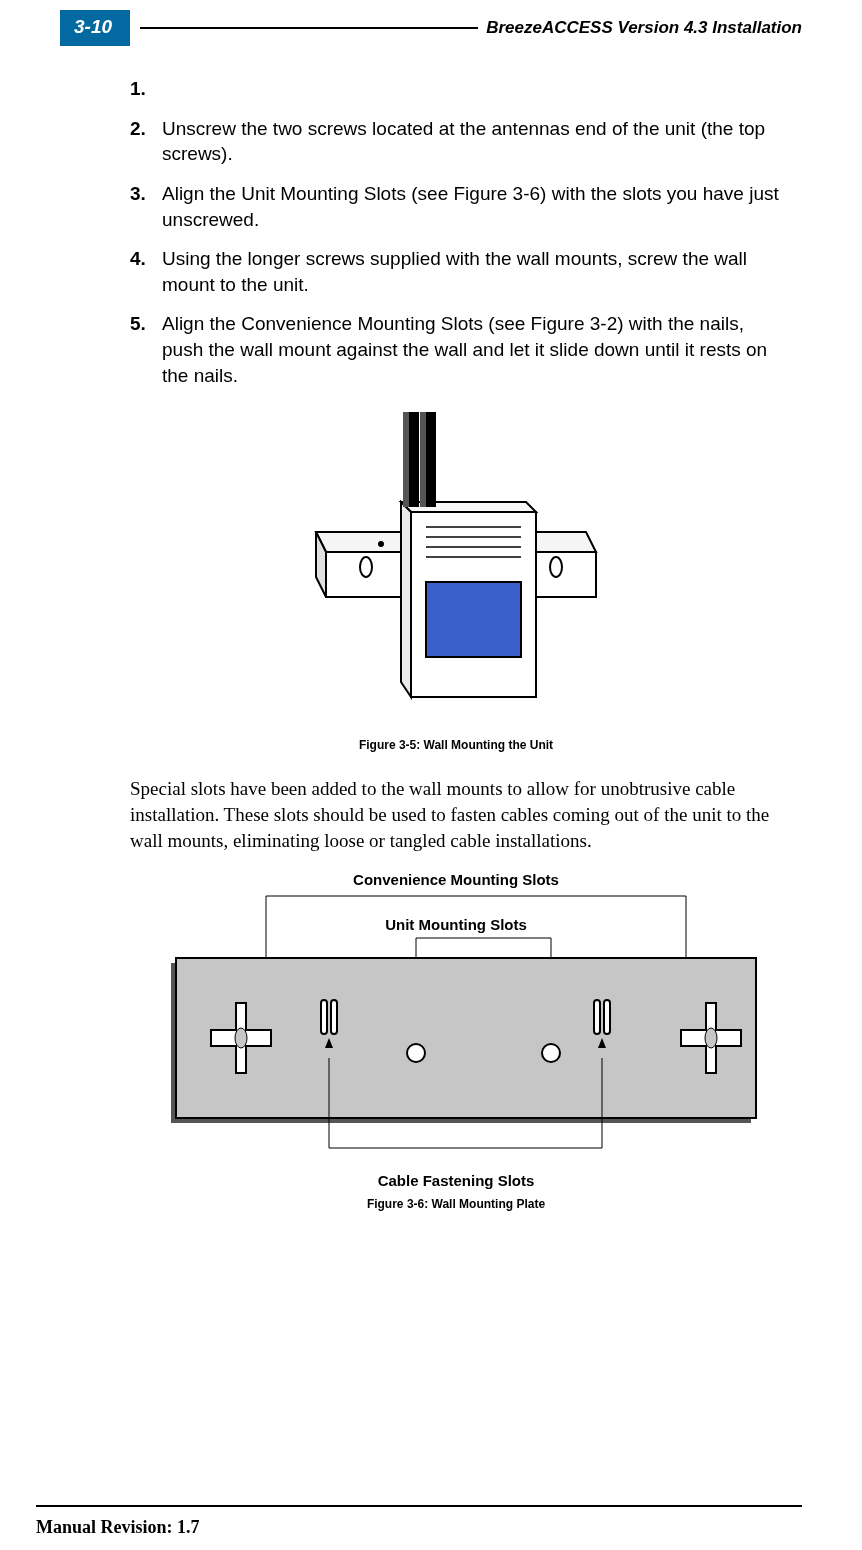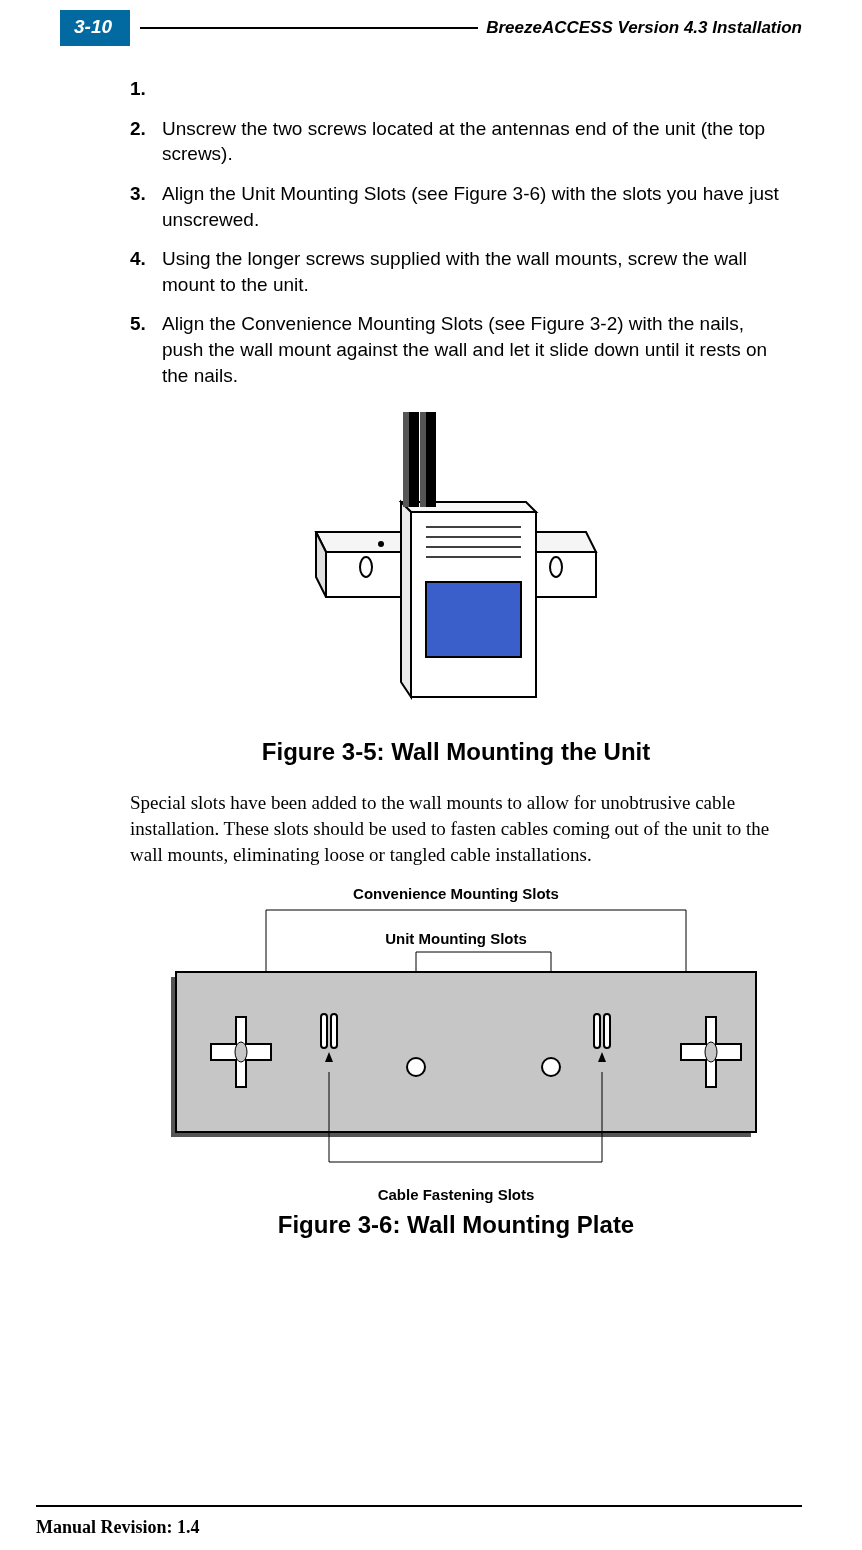--- a/index.html
+++ b/index.html
@@ -71,21 +71,21 @@
     font-size: 19px;
     font-weight: normal;
   }
   .figure-block {
     text-align: center;
     margin: 18px 0 24px 0;
   }
   .figure-caption {
     font-family: Arial, sans-serif;
     font-weight: bold;
-    font-size: 24px;
+    font-size: 12px;
     margin-top: 16px;
   }
   .body-text {
     font-family: "Bookman Old Style", Georgia, serif;
     font-size: 19px;
     line-height: 1.35;
     margin: 24px 0 16px 0;
   }
   .footer {
     position: absolute;
@@ -233,16 +233,16 @@
         <div class="diagram-label" style="position:absolute; top:-272px; left:0; right:0;">Unit Mounting Slots</div>
       </div>
       <div class="diagram-label" style="margin-top:-16px;">Cable Fastening Slots</div>
       <div class="figure-caption" style="margin-top:8px;">Figure 3-6: Wall Mounting Plate</div>
     </div>
 
   </div>
 
   <div class="footer">
     <div class="footer-line"></div>
-    <div class="footer-text">Manual Revision: 1.4</div>
+    <div class="footer-text">Manual Revision: 1.7</div>
   </div>
 
 </div>
 
 </body></html>

